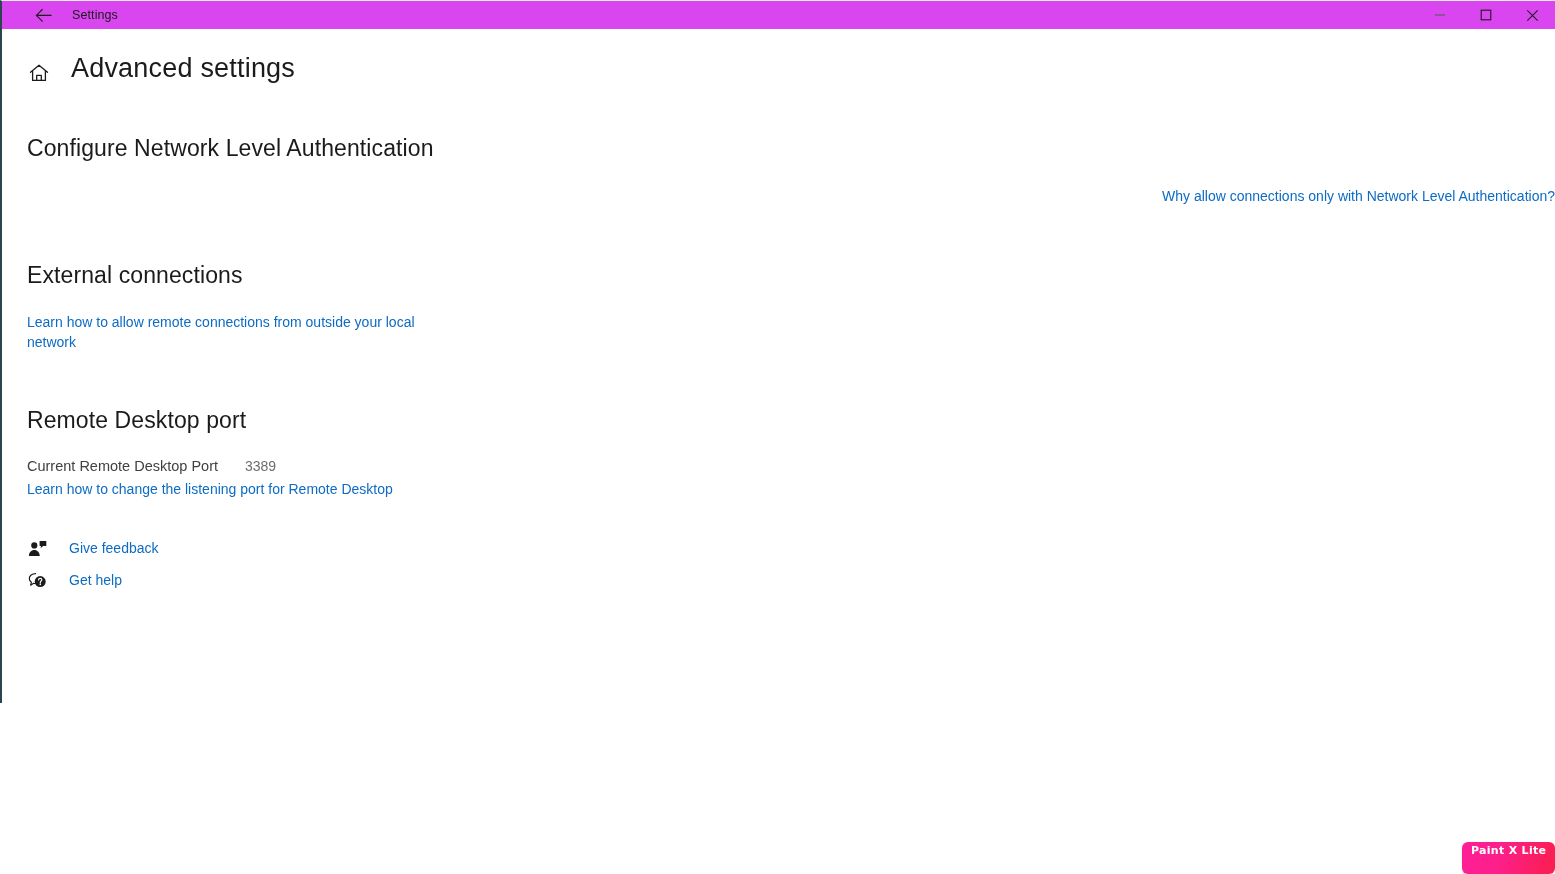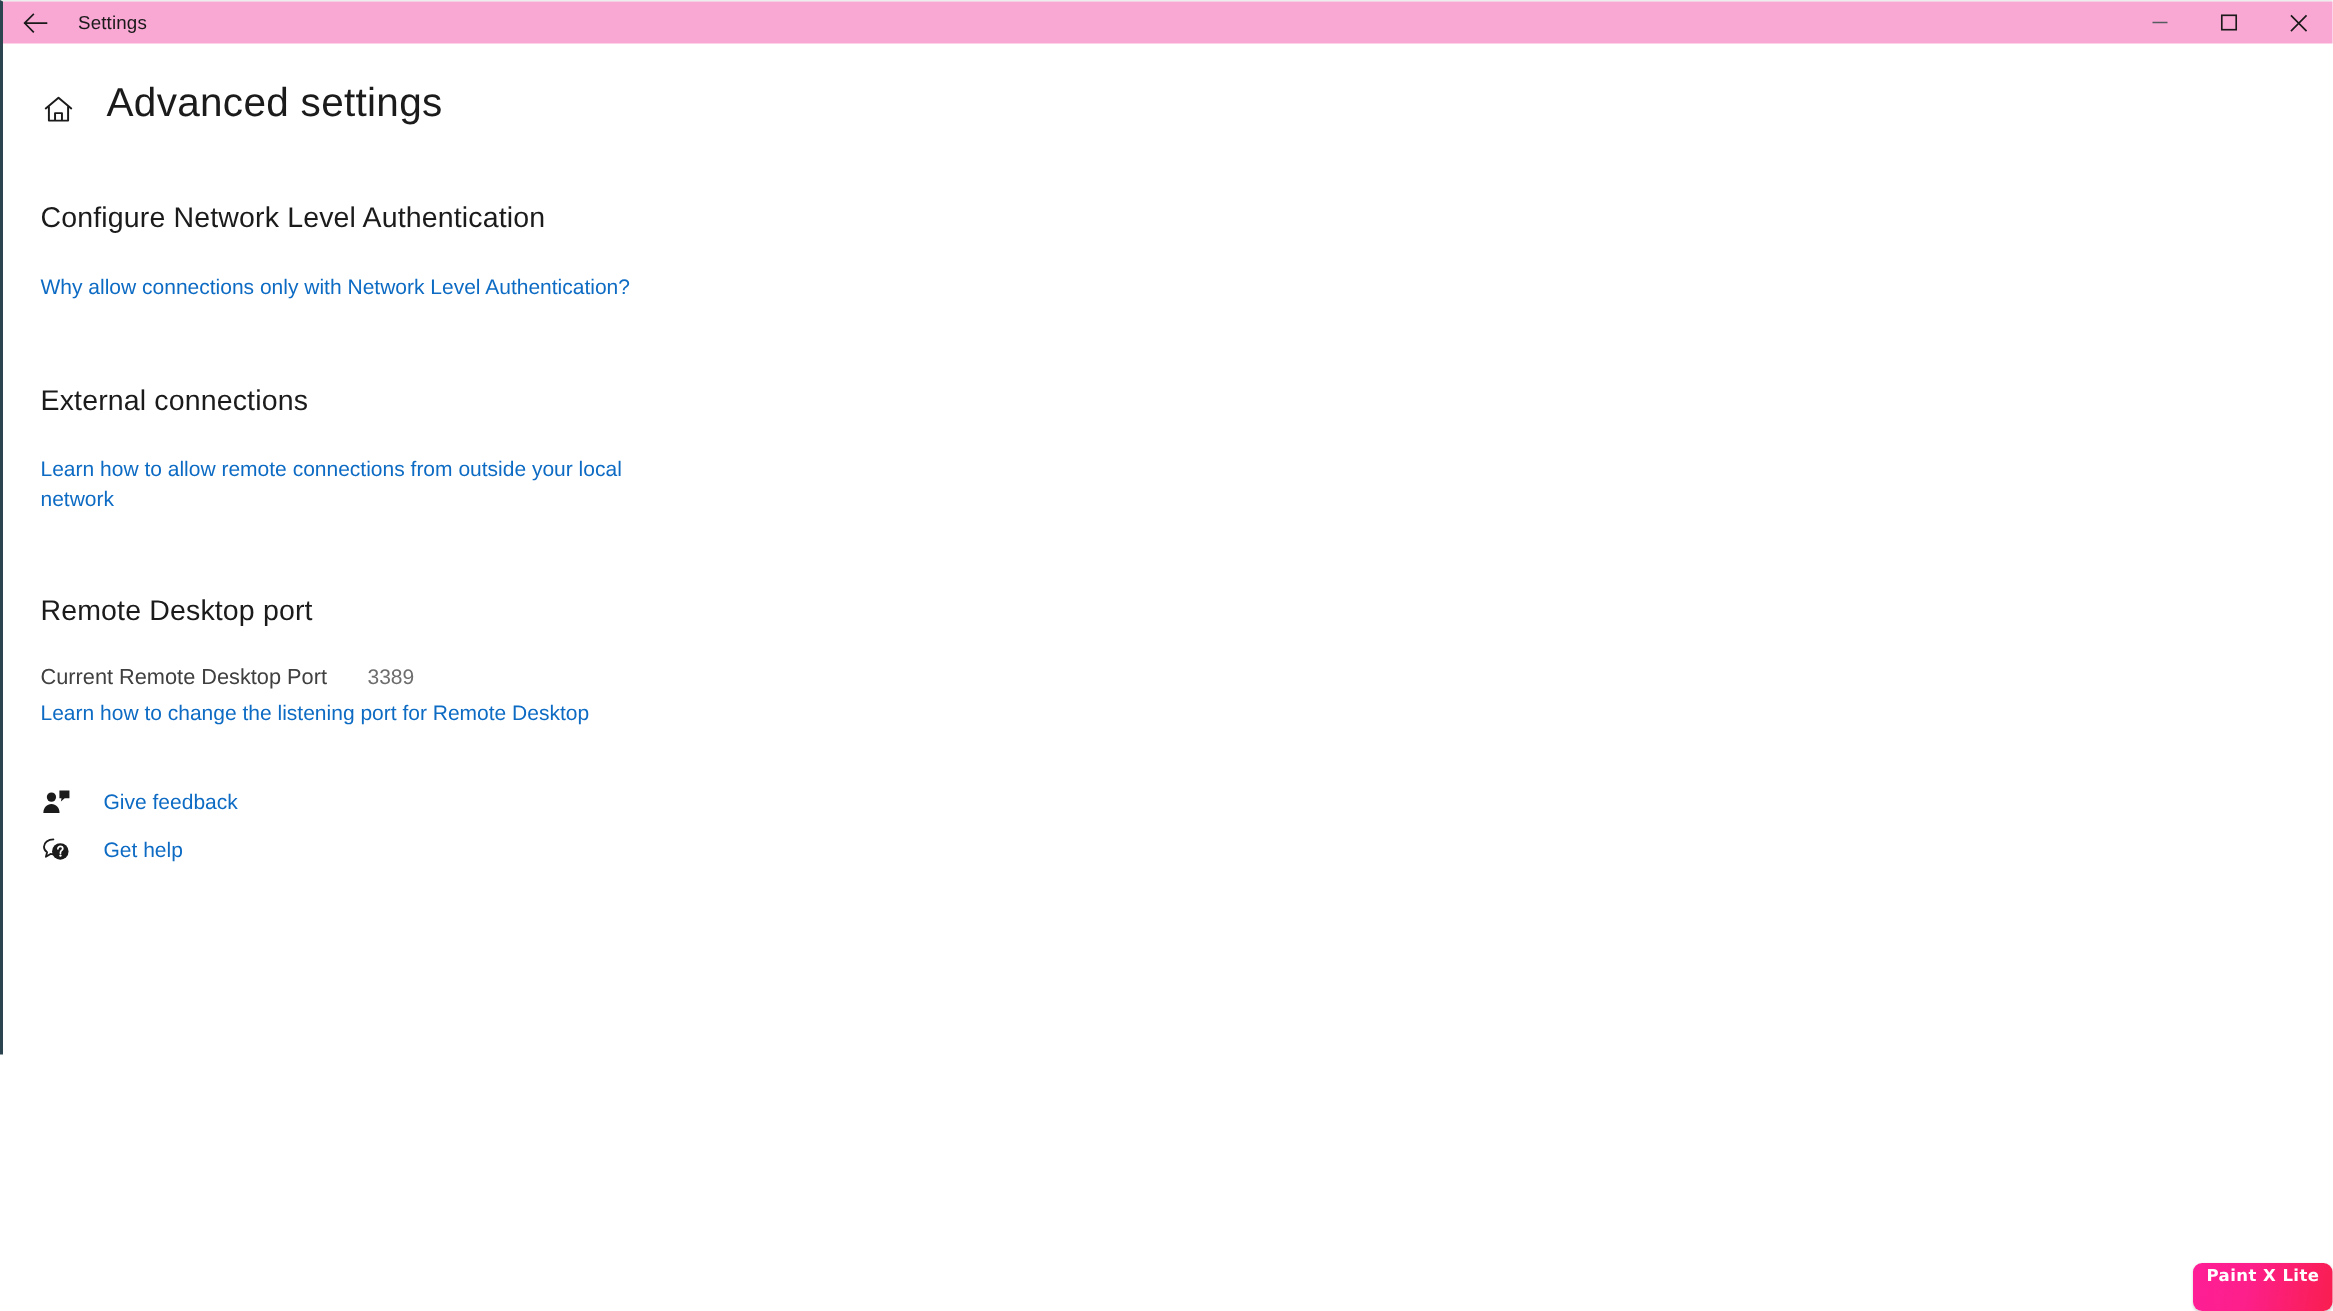--- a/index.html
+++ b/index.html
@@ -26,23 +26,24 @@
     background: #ffffff;
     border-top: 1px solid #eceded;
     border-left: 2px solid #2b4450;
     box-sizing: border-box;
   }
 
   
   .titlebar {
     position: relative;
     height: 28px;
-    background: #f9a8d4;
-    display: flex;
-    align-items: center;
+    background: #d946ef;
+    display: flex;
+    align-items: center;
+    padding-left: 20px;
   }
   .back-button {
     width: 42px;
     height: 28px;
     display: flex;
     align-items: center;
     justify-content: center;
     cursor: default;
   }
   .back-button svg { display: block; }
@@ -95,21 +96,21 @@
     line-height: 1;
     margin-top: 10px;
   }
 
   
   .content {
     padding-left: 25px;
     padding-top: 12px;
   }
   .section-title {
-    font-size: 19px;
+    font-size: 23px;
     font-weight: 400;
     color: #1b1b1b;
     letter-spacing: .1px;
     margin: 0;
   }
   .s1 { margin-top: 28px; }
   .s2 { margin-top: 56px; }
   .s3 { margin-top: 55px; }
 
   
@@ -144,21 +145,21 @@
   
   .link {
     display: inline-block;
     font-size: 14px;
     color: #0d6bc4;
     text-decoration: none;
     line-height: 20px;
     cursor: default;
   }
   .link-block { display: block; }
-  .link-nla { margin-top: 24px; }
+  .link-nla { margin-top: 24px; text-align: right; }
   .link-external {
     margin-top: 23px;
     width: 424px;
   }
 
   
   .port-row {
     display: flex;
     align-items: baseline;
     margin-top: 24px;

